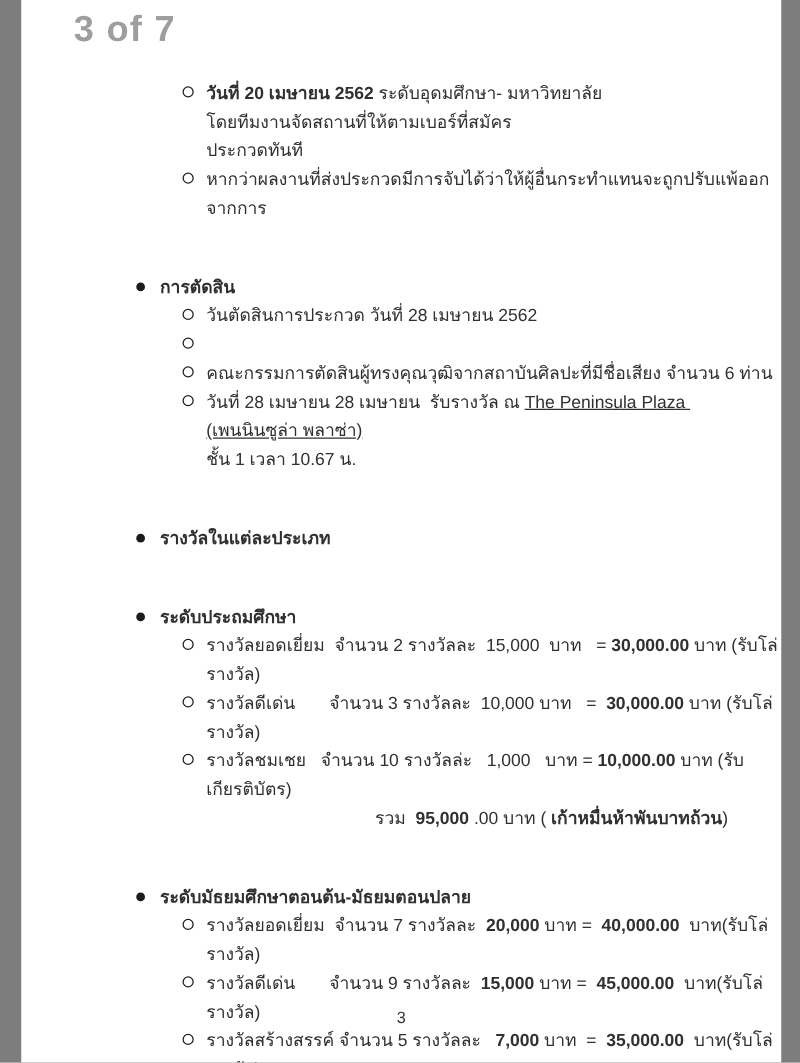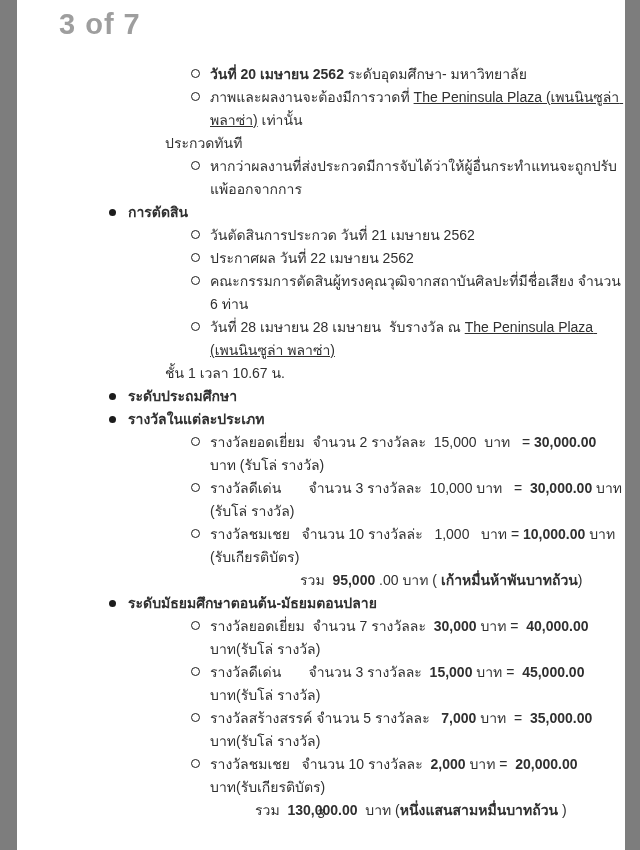--- a/index.html
+++ b/index.html
@@ -28,22 +28,22 @@
     width:608px;
     color:#303030;
     font-size:14px;
   }
   .line {
     position:relative;
     line-height:23px;
     white-space:pre-wrap;
     min-height:23px;
   }
-  .line.l1  { padding-left:111px; }
-  .line.l2  { padding-left:148px;margin-left:45px; }
+  .line.l1  { padding-left:111px;margin-top:40px; }
+  .line.l2  { padding-left:148px; }
   .line.cont{ padding-left:148px; }
   .line.t1  { padding-left:283px; }
   .line.t2  { padding-left:238px; }
   .bullet-disc {
     position:absolute; left:92px; top:8px;
     width:7px; height:7px; background:#1c1c1c; border-radius:50%;
   }
   .bullet-circle {
     position:absolute; left:129px; top:6px;
     width:7px; height:7px;
@@ -62,37 +62,37 @@
 <body>
 
 <div class="viewer-gutter-left"></div>
 <div class="viewer-gutter-right"></div>
 
 <div class="page">
   <div class="page-indicator">3 of 7</div>
 
   <div class="doc-body" id="doc-body">
       <div class="line l2"><span class="bullet-circle"></span><span class="seg b">วันที่ 20 เมษายน 2562</span><span class="seg"> ระดับอุดมศึกษา- มหาวิทยาลัย</span></div>
-      <div class="line l2"><span class="bullet-circle"></span><span class="seg">ภาพและผลงานจะต้องมีการวาดที่ </span><span class="seg u">The Peninsula Plaza (เพนนินซูล่า พลาซ่า)</span><span class="seg"> เท่านั้น</span></div>
+      <div class="line cont"><span class="seg">โดยทีมงานจัดสถานที่ให้ตามเบอร์ที่สมัคร</span></div>
       <div class="line cont"><span class="seg">ประกวดทันที</span></div>
       <div class="line l2"><span class="bullet-circle"></span><span class="seg">หากว่าผลงานที่ส่งประกวดมีการจับได้ว่าให้ผู้อื่นกระทำแทนจะถูกปรับแพ้ออกจากการ</span></div>
       <div class="line l1"><span class="bullet-disc"></span><span class="seg b">การตัดสิน</span></div>
-      <div class="line l2"><span class="bullet-circle"></span><span class="seg">วันตัดสินการประกวด วันที่ 21 เมษายน 2562</span></div>
-      <div class="line l2"><span class="bullet-circle"></span><span class="seg">ประกาศผล วันที่ 22 เมษายน 2562</span></div>
+      <div class="line l2"><span class="bullet-circle"></span><span class="seg">วันตัดสินการประกวด วันที่ 28 เมษายน 2562</span></div>
+      <div class="line l2"><span class="bullet-circle"></span></div>
       <div class="line l2"><span class="bullet-circle"></span><span class="seg">คณะกรรมการตัดสินผู้ทรงคุณวุฒิจากสถาบันศิลปะที่มีชื่อเสียง จำนวน 6 ท่าน</span></div>
       <div class="line l2"><span class="bullet-circle"></span><span class="seg">วันที่ 28 เมษายน 28 เมษายน  รับรางวัล ณ </span><span class="seg u">The Peninsula Plaza (เพนนินซูล่า พลาซ่า)</span></div>
       <div class="line cont"><span class="seg">ชั้น 1 เวลา 10.67 น.</span></div>
+      <div class="line l1"><span class="bullet-disc"></span><span class="seg b">รางวัลในแต่ละประเภท</span></div>
       <div class="line l1"><span class="bullet-disc"></span><span class="seg b">ระดับประถมศึกษา</span></div>
-      <div class="line l1"><span class="bullet-disc"></span><span class="seg b">รางวัลในแต่ละประเภท</span></div>
       <div class="line l2"><span class="bullet-circle"></span><span class="seg">รางวัลยอดเยี่ยม  จำนวน 2 รางวัลละ  15,000  บาท   = </span><span class="seg b">30,000.00</span><span class="seg"> บาท (รับโล่ รางวัล)</span></div>
       <div class="line l2"><span class="bullet-circle"></span><span class="seg">รางวัลดีเด่น       จำนวน 3 รางวัลละ  10,000 บาท   =  </span><span class="seg b">30,000.00</span><span class="seg"> บาท (รับโล่ รางวัล)</span></div>
       <div class="line l2"><span class="bullet-circle"></span><span class="seg">รางวัลชมเชย   จำนวน 10 รางวัลล่ะ   1,000   บาท = </span><span class="seg b">10,000.00</span><span class="seg"> บาท (รับเกียรติบัตร)</span></div>
       <div class="line t1"><span class="seg">รวม  </span><span class="seg b">95,000</span><span class="seg"> .00 บาท ( </span><span class="seg b">เก้าหมื่นห้าพันบาทถ้วน</span><span class="seg">)</span></div>
       <div class="line l1"><span class="bullet-disc"></span><span class="seg b">ระดับมัธยมศึกษาตอนต้น-มัธยมตอนปลาย</span></div>
-      <div class="line l2"><span class="bullet-circle"></span><span class="seg">รางวัลยอดเยี่ยม  จำนวน 7 รางวัลละ  </span><span class="seg b">30,000</span><span class="seg"> บาท =  </span><span class="seg b">40,000.00</span><span class="seg">  บาท(รับโล่ รางวัล)</span></div>
-      <div class="line l2"><span class="bullet-circle"></span><span class="seg">รางวัลดีเด่น       จำนวน 3 รางวัลละ  </span><span class="seg b">15,000</span><span class="seg"> บาท =  </span><span class="seg b">45,000.00</span><span class="seg">  บาท(รับโล่ รางวัล)</span></div>
+      <div class="line l2"><span class="bullet-circle"></span><span class="seg">รางวัลยอดเยี่ยม  จำนวน 7 รางวัลละ  </span><span class="seg b">20,000</span><span class="seg"> บาท =  </span><span class="seg b">40,000.00</span><span class="seg">  บาท(รับโล่ รางวัล)</span></div>
+      <div class="line l2"><span class="bullet-circle"></span><span class="seg">รางวัลดีเด่น       จำนวน 9 รางวัลละ  </span><span class="seg b">15,000</span><span class="seg"> บาท =  </span><span class="seg b">45,000.00</span><span class="seg">  บาท(รับโล่ รางวัล)</span></div>
       <div class="line l2"><span class="bullet-circle"></span><span class="seg">รางวัลสร้างสรรค์ จำนวน 5 รางวัลละ   </span><span class="seg b">7,000</span><span class="seg"> บาท  =  </span><span class="seg b">35,000.00</span><span class="seg">  บาท(รับโล่ รางวัล)</span></div>
       <div class="line l2"><span class="bullet-circle"></span><span class="seg">รางวัลชมเชย   จำนวน 10 รางวัลละ  </span><span class="seg b">2,000</span><span class="seg"> บาท =  </span><span class="seg b">20,000.00</span><span class="seg">  บาท(รับเกียรติบัตร)</span></div>
       <div class="line t2"><span class="seg">รวม  </span><span class="seg b">130,000.00</span><span class="seg">  บาท (</span><span class="seg b">หนึ่งแสนสามหมื่นบาทถ้วน</span><span class="seg"> )</span></div>
     </div>
 
   <div class="page-number">3</div>
 </div>
 
 </body></html>

